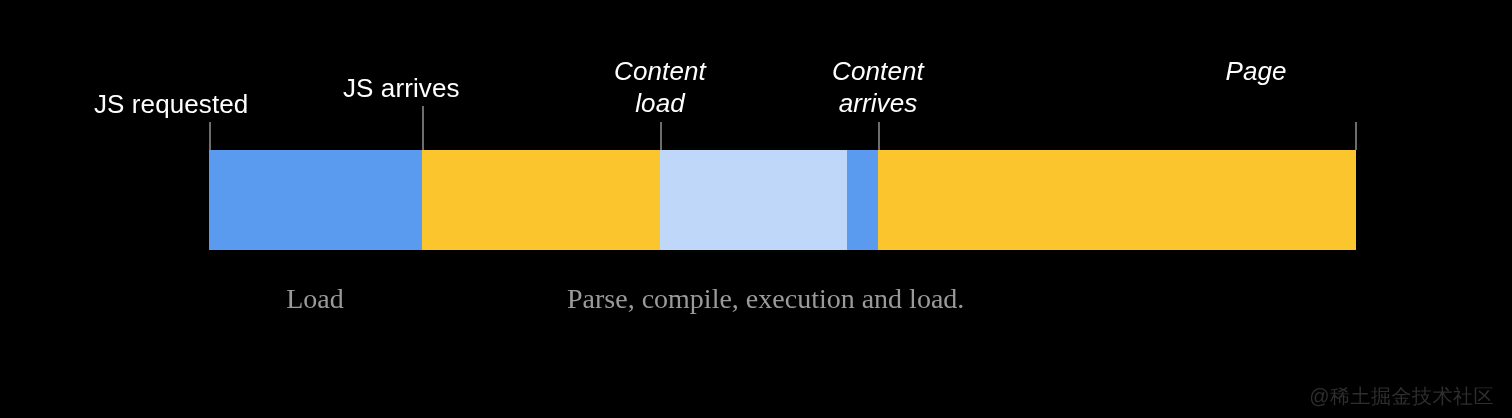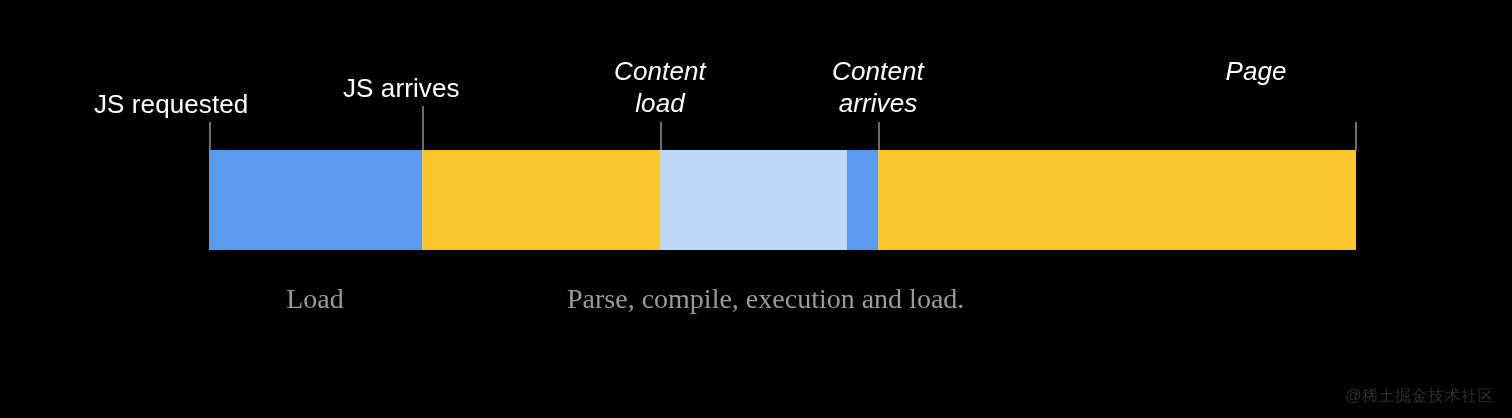--- a/index.html
+++ b/index.html
@@ -57,21 +57,21 @@
     white-space: nowrap;
     font-family: Liberation Serif, serif;
   }
 
   
   #watermark {
     position: absolute;
     right: 18px;
     bottom: 12px;
     color: #2e2e2e;
-    font-size: 16px;
+    font-size: 20px;
     line-height: 20px;
     white-space: nowrap;
     letter-spacing: 0.5px;
   }
 </style>
 </head>
 <body>
 
 <div id="stage">
 

